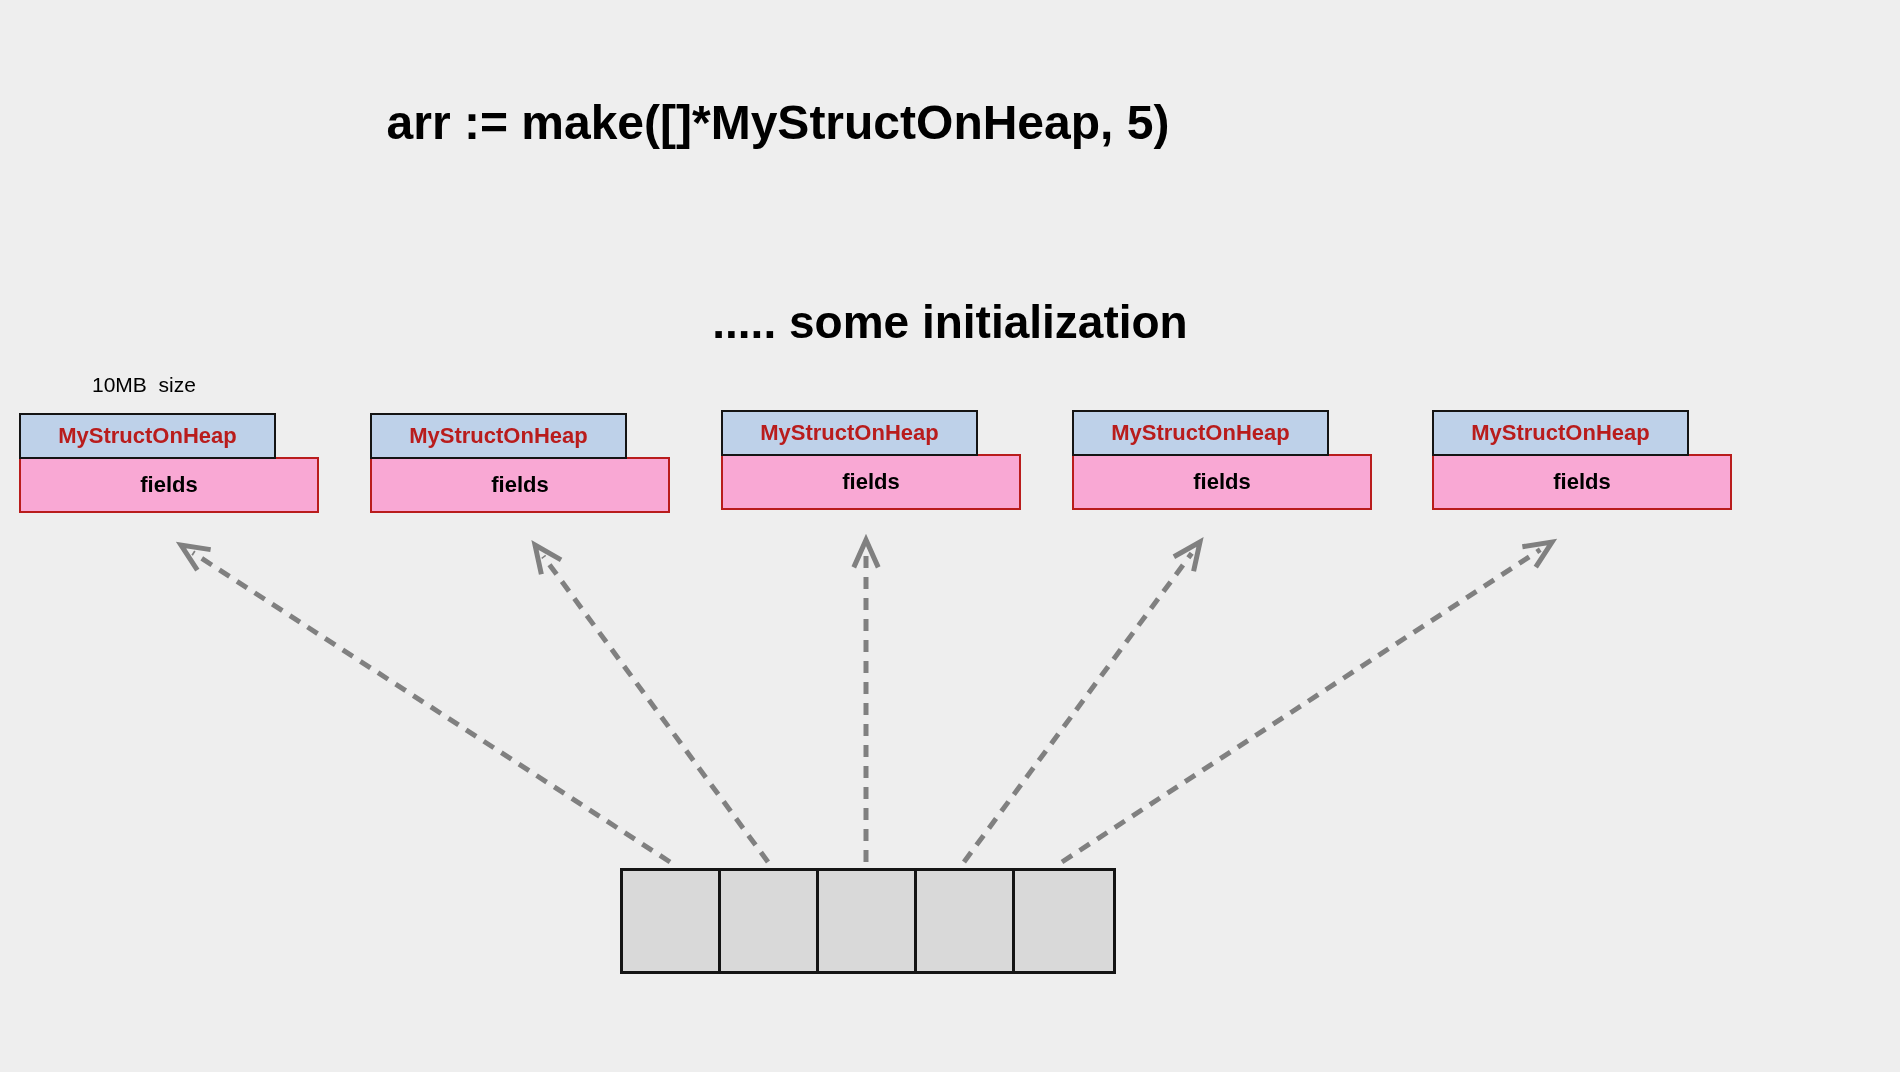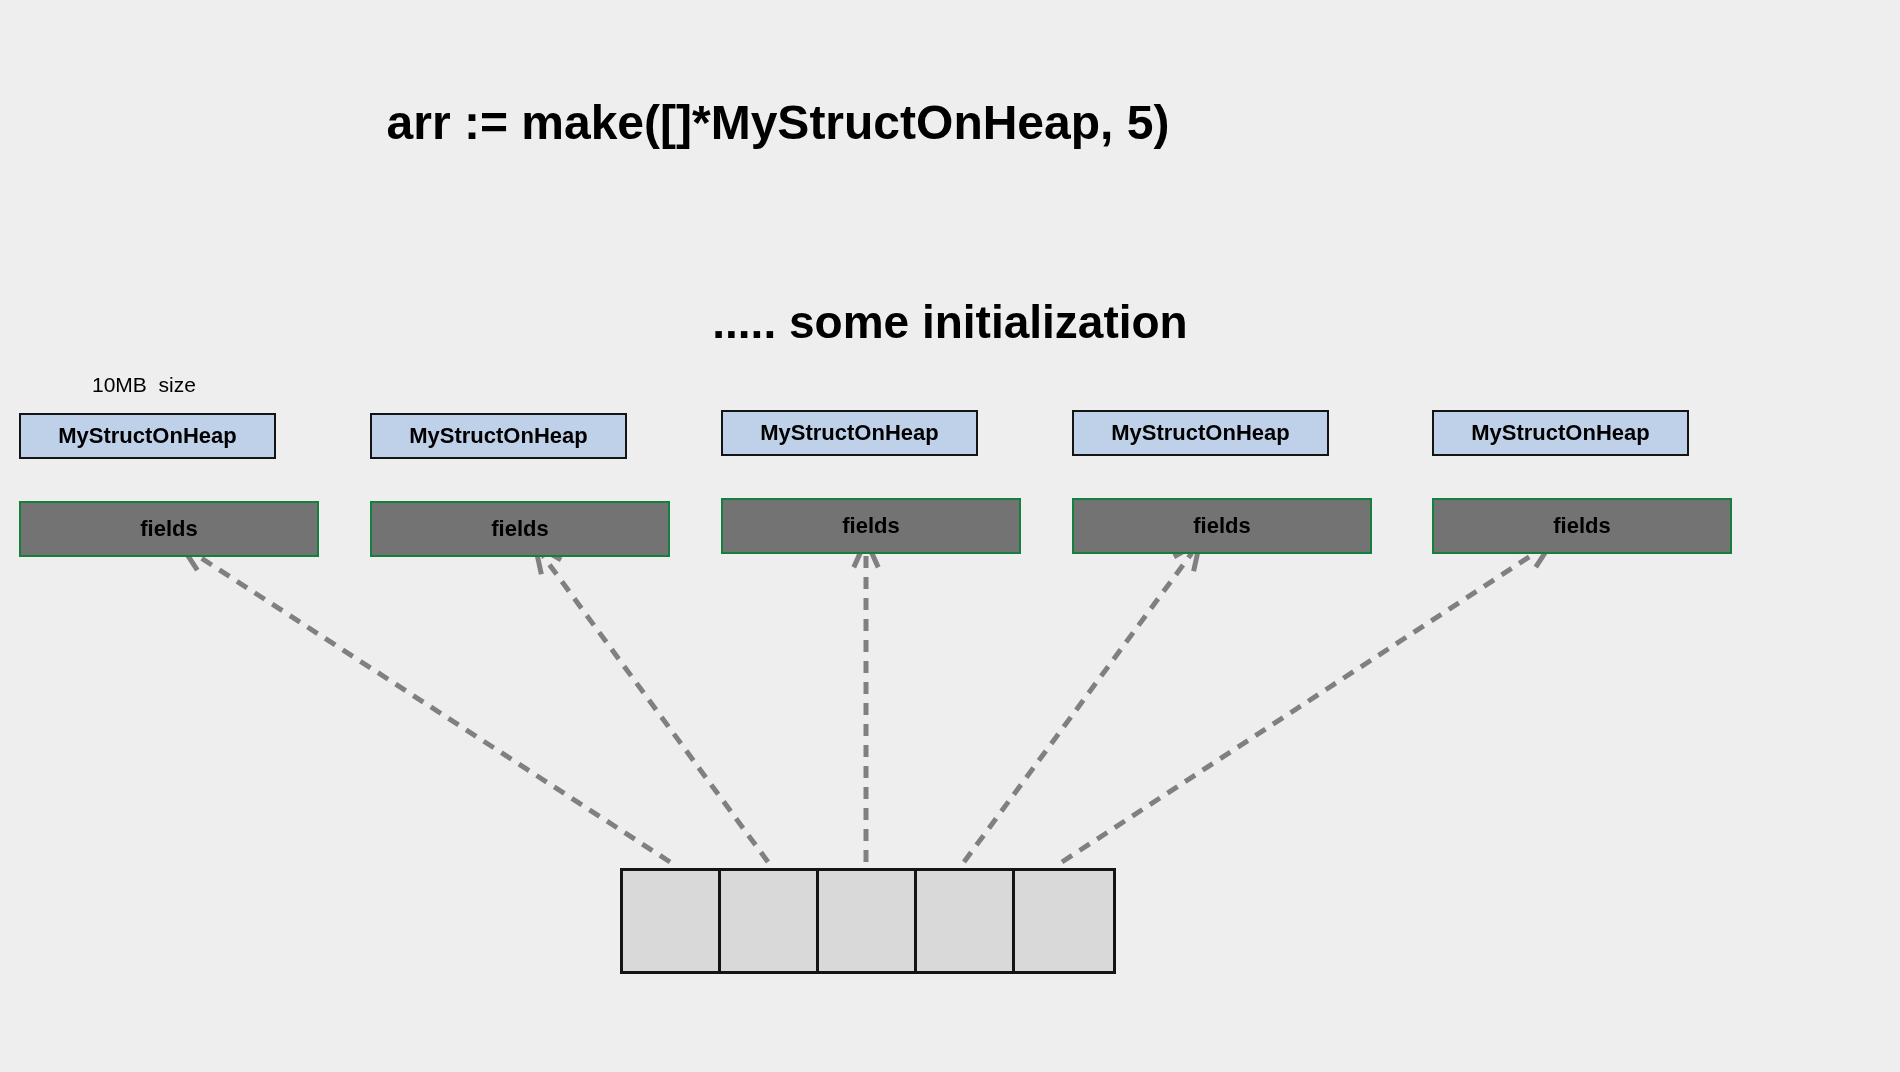--- a/index.html
+++ b/index.html
@@ -70,39 +70,38 @@
     top: 0;
     box-sizing: border-box;
     background: #bed1e9;
     border: 2px solid #141414;
     height: 46px;
     display: flex;
     align-items: center;
     justify-content: center;
     font-size: 22px;
     font-weight: bold;
-    color: #000000;
+    color: #b91c1c;
     white-space: nowrap;
   }
   .struct-body {
     position: absolute;
     left: 0;
     top: 44px;
     box-sizing: border-box;
-    background: #737373;
-    border: 2px solid #15803d;
+    background: #f9a8d4;
+    border: 2px solid #b91c1c;
     height: 56px;
     display: flex;
     align-items: center;
     justify-content: center;
     font-size: 22px;
     font-weight: bold;
     color: #000000;
     white-space: nowrap;
-    margin-top: 44px;
   }
 
   
   .slice-array {
     position: absolute;
     left: 620px;
     top: 868px;
     display: flex;
     box-sizing: border-box;
     border: 3px solid #141414;

